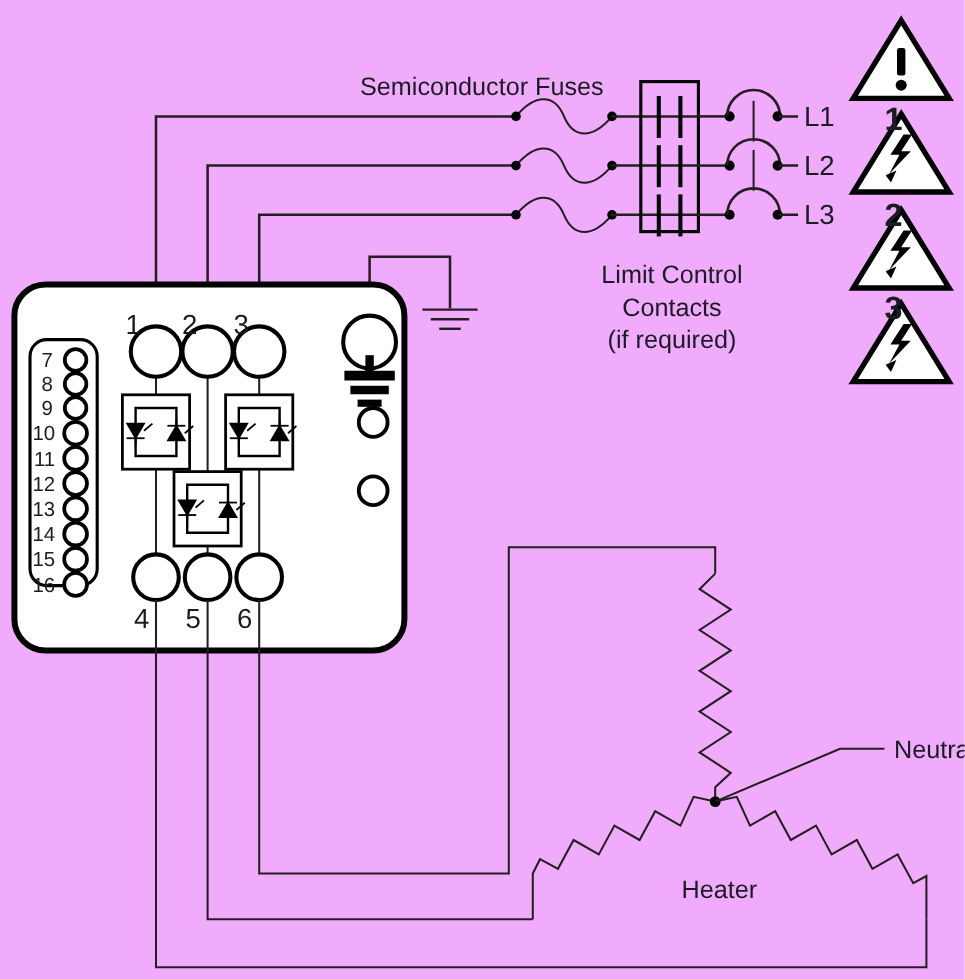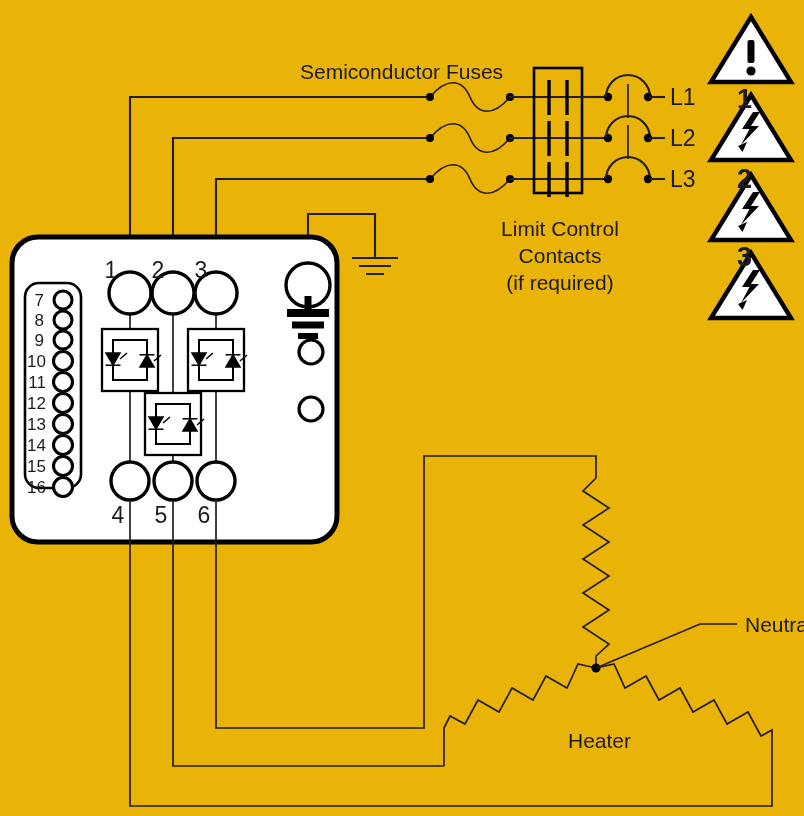--- a/index.html
+++ b/index.html
@@ -8,21 +8,21 @@
     padding: 0;
     background: #ffffff;
   }
   body {
     font-family: "Liberation Sans", sans-serif;
   }
   #stage {
     position: relative;
     width: 804px;
     height: 816px;
-    background: #eab308;
+    background: #f0abfc;
     overflow: hidden;
   }
   #stage svg {
     position: absolute;
     left: 0;
     top: 0;
   }
   .lbl {
     font-family: "Liberation Sans", sans-serif;
     fill: #1b1b23;

